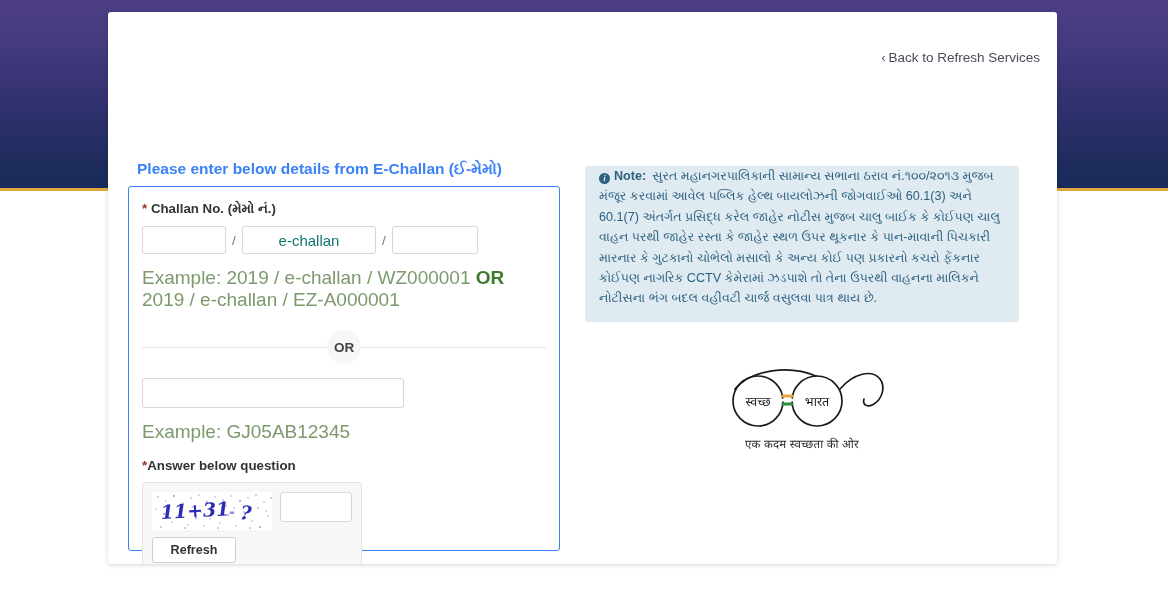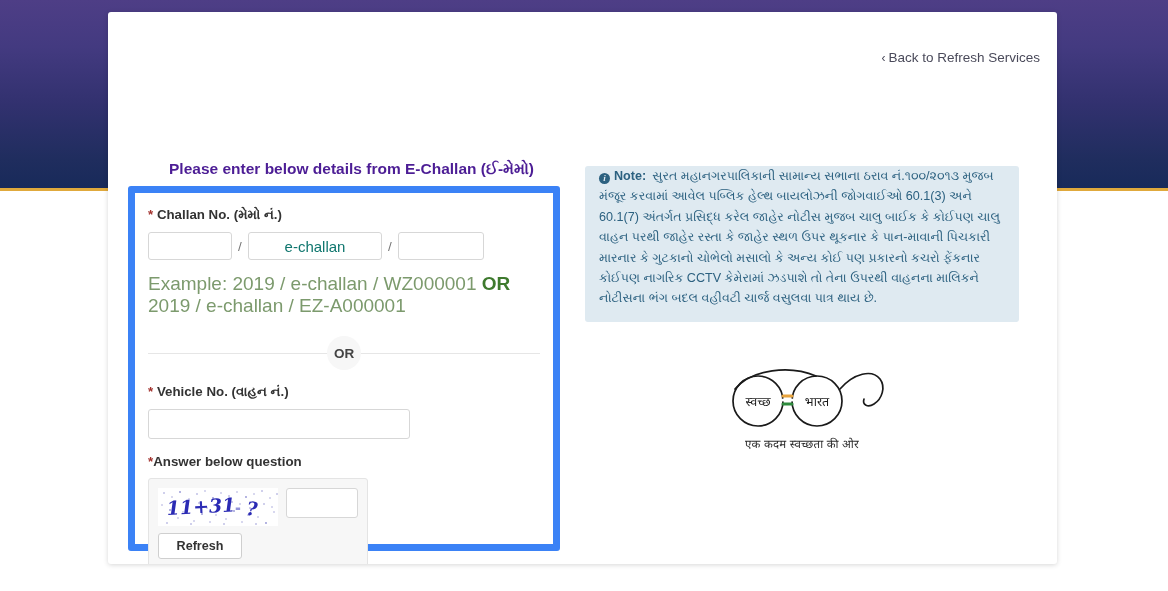--- a/index.html
+++ b/index.html
@@ -76,32 +76,31 @@
     padding: 0 17px;
     height: 424px;
   }
 
   .section-heading {
     position: absolute;
     left: 137px - 108px;
     top: 80px;
     font-size: 15.5px;
     font-weight: bold;
-    color: #4c1d95;
-    margin-left: 32px;
+    color: #3b82f6;
   }
 
   
   .form-panel {
     position: absolute;
     left: 20px;
     top: 106px;
     width: 432px;
     height: 365px;
-    border: 7px solid #3b82f6;
+    border: 1px solid #3b82f6;
     border-radius: 3px;
     background: #ffffff;
     padding: 14px 13px;
   }
 
   .field-label {
     font-size: 13.3px;
     font-weight: bold;
     color: #333333;
     margin-bottom: 9px;
@@ -348,24 +347,22 @@
           <span>Example: 2019 / e-challan / WZ000001 </span><span class="or-bold">OR</span><span> 2019 / e-challan / EZ-A000001</span>
         </div>
 
         
         <div class="or-divider">
           <div class="rule"></div>
           <div class="bubble">OR</div>
         </div>
 
         
-        <div class="field-label">
-          <span class="req">*</span><span> Vehicle No. (વાહન નં.)</span>
-        </div>
         <input class="inp inp-vehicle" type="text" style="height: 30px;" value="">
+        <div class="example">Example: GJ05AB12345</div>
 
         
         <div class="field-label" style="margin-top:15px;">
           <span class="req">*</span><span>Answer below question</span>
         </div>
 
         <div class="captcha-panel">
           <div class="captcha-row">
 
             <div class="captcha-img">

